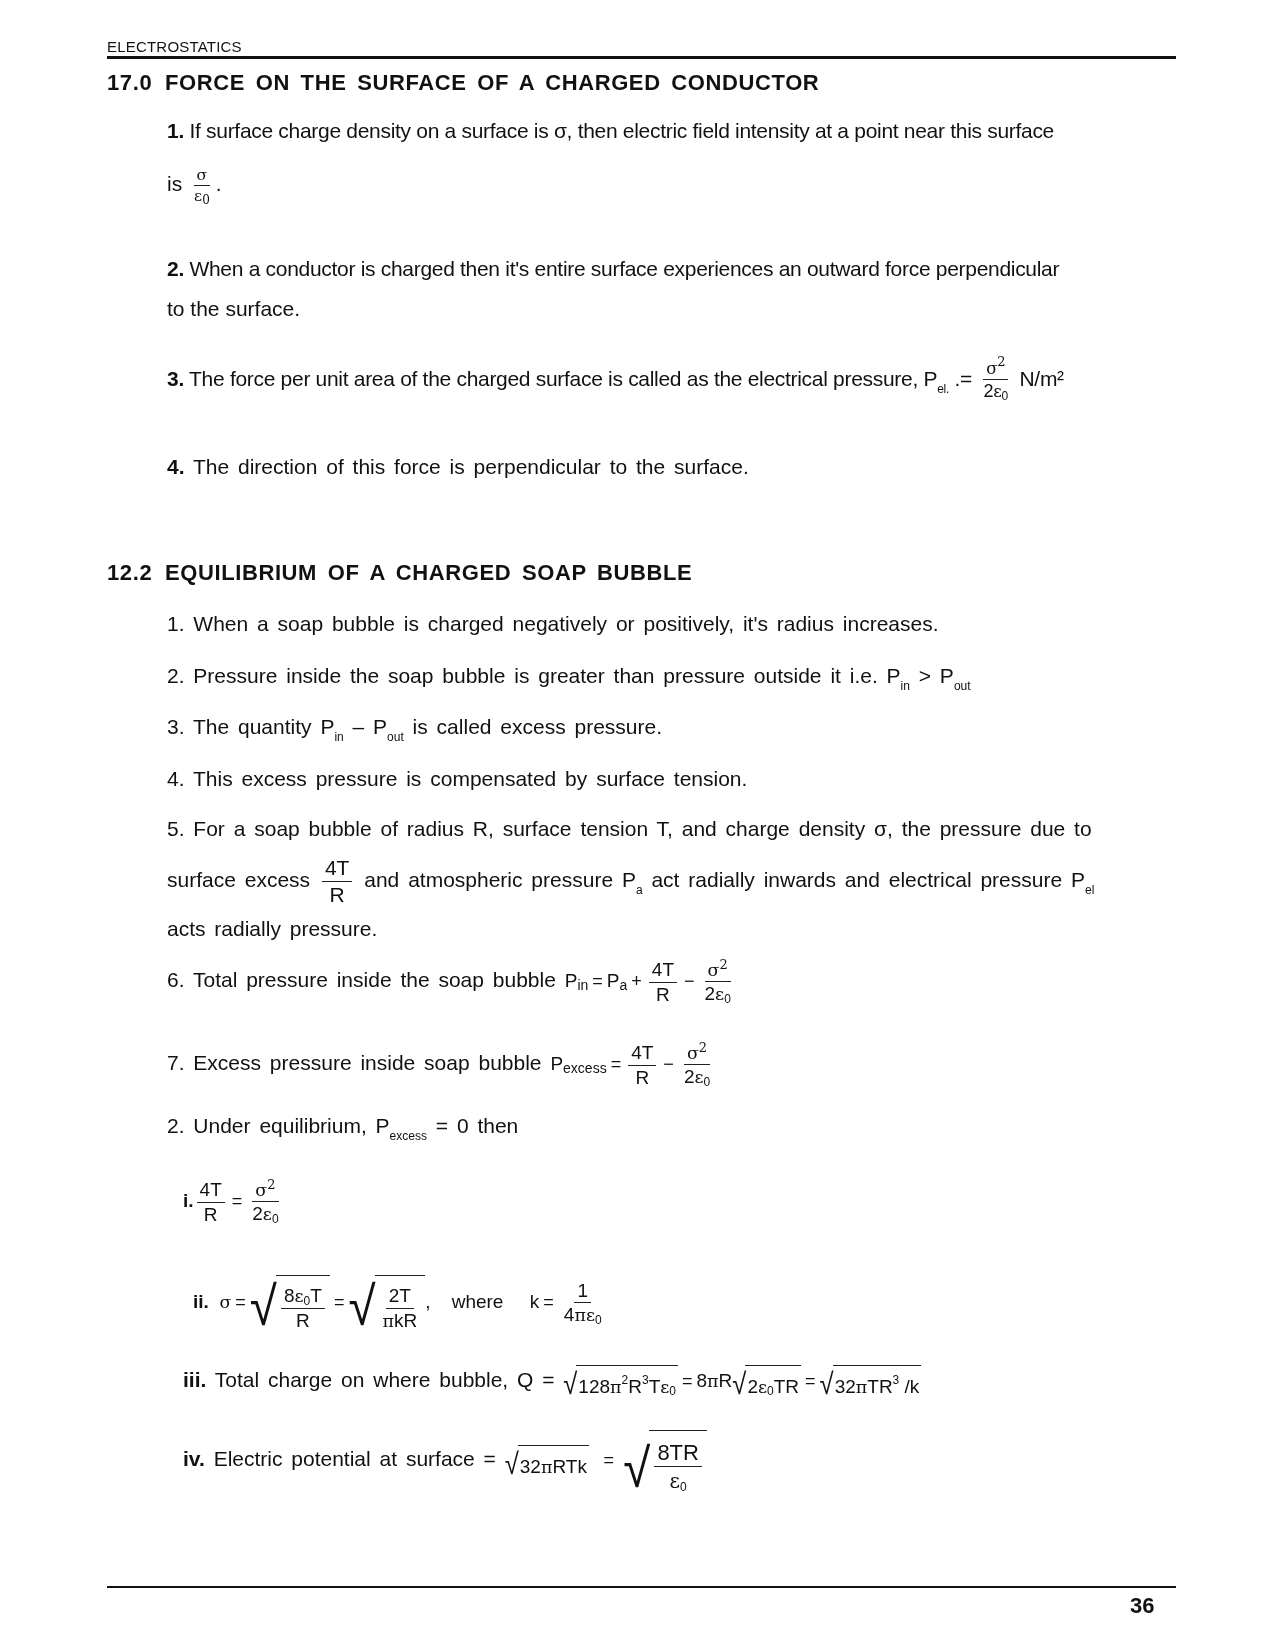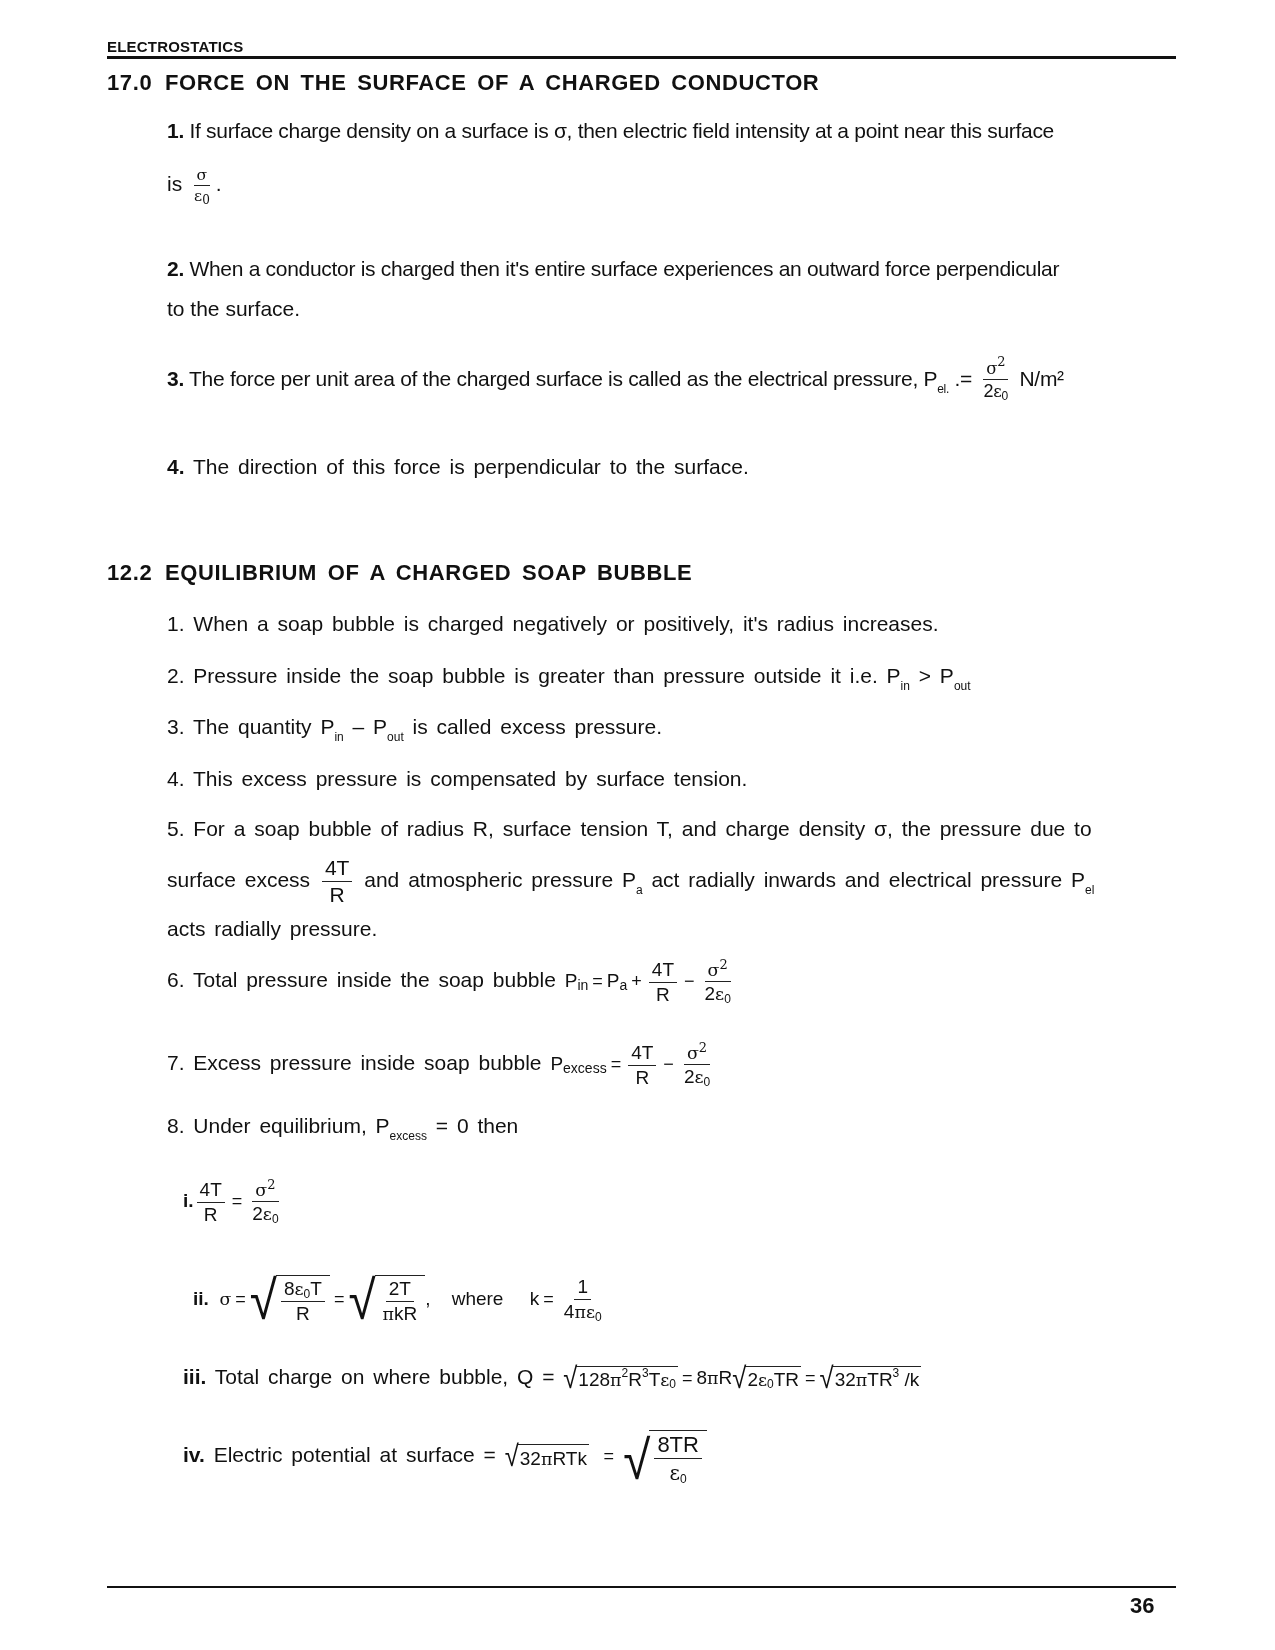--- a/index.html
+++ b/index.html
@@ -1,35 +1,35 @@
 <!DOCTYPE html>
 <html><head>
 <meta charset="utf-8">
 <style>
   html, body { margin: 0; padding: 0; background: #ffffff; }
   body { width: 1275px; height: 1650px; position: relative; overflow: hidden;
          font-family: "Liberation Sans", sans-serif; color: #111; }
   .abs { position: absolute; white-space: nowrap; }
-  .hdr { left: 107px; top: 38px; font-size: 15px; font-weight: bold; letter-spacing: 0.2px; }
+  .hdr { left: 107px; top: 38px; font-size: 15px; font-weight: normal; letter-spacing: 0.2px; }
   .rule { position: absolute; left: 107px; width: 1069px; height: 3px; background: #111; }
   .sec { left: 107px; font-size: 22px; font-weight: bold; letter-spacing: 0.6px; word-spacing: 4px; }
   .sec .num { display: inline-block; width: 58px; }
   .p { left: 167px; font-size: 21px; }
   .p.tight { letter-spacing: -0.3px; }
   .p.wide { word-spacing: 3px; }
   .b { font-weight: bold; }
   .sub { font-size: 12px; position: relative; top: 7px; }
   .sup { font-size: 13px; position: relative; top: -10px; }
   .frac { display: inline-flex; flex-direction: column; align-items: center; vertical-align: middle; margin: 0 3px; line-height: 1.05; }
   .frac .n { padding: 0 3px 2px; border-bottom: 1.3px solid #222; }
   .frac .d { padding: 2px 3px 0; }
   .greek { font-family: "DejaVu Serif", serif; font-size: 0.92em; }
   .sqrt { display: inline-flex; align-items: stretch; vertical-align: middle; }
   .sqrt .rad { font-size: 1.35em; line-height: 1; transform: scaleY(1.15); align-self: flex-end; margin-right: -1px; }
-  .sqrt .body { border-top: 1.3px solid #222; padding: 2px 2px 0; display: inline-flex; align-items: center; text-align: center; }
+  .sqrt .body { border-top: 1.3px solid #222; padding: 10px 2px 0; display: inline-flex; align-items: center; text-align: center; }
   .sqrt.tall .rad { font-size: 2.6em; transform: scaleY(1.1); }
   .eq { font-size: 18px; margin: 0 4px; }
   .pg { left: 1130px; top: 1593px; font-size: 22px; font-weight: bold; }
 </style>
 </head>
 <body>
 
 <div class="abs hdr">ELECTROSTATICS</div>
 <div class="rule" style="top:56px"></div>
 
@@ -118,21 +118,21 @@
         <span class="n">4T</span>
         <span class="d">R</span>
       </span><span class="eq">−</span><span class="frac">
         <span class="n greek">σ<span class="sup" style="top:-7px">2</span></span>
         <span class="d">2<span class="greek">ε</span><span class="sub" style="top:3px">0</span></span>
       </span>
   </span>
 </div>
 
 <div class="abs p wide" style="top:1114px">
-  <span>8. Under equilibrium, P</span><span class="sub">excess</span><span> = 0 then</span>
+  <span>2. Under equilibrium, P</span><span class="sub">excess</span><span> = 0 then</span>
 </div>
 
 <div class="abs p" style="left:183px;top:1180px;font-size:19px">
   <span class="b">i.</span><span class="frac">
       <span class="n">4T</span>
       <span class="d">R</span>
     </span><span class="eq">=</span><span class="frac">
       <span class="n greek">σ<span class="sup" style="top:-7px">2</span></span>
       <span class="d">2<span class="greek">ε</span><span class="sub" style="top:3px">0</span></span>
     </span>

